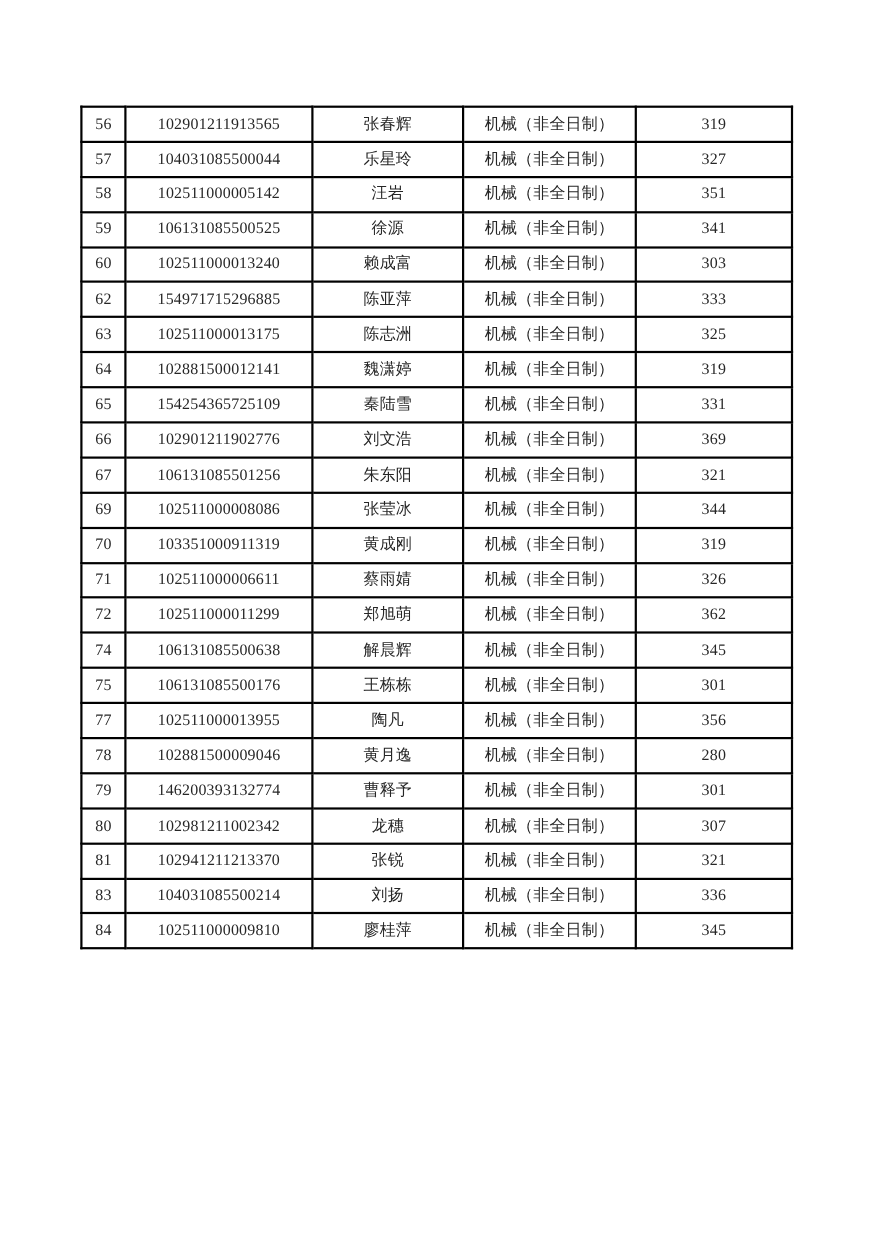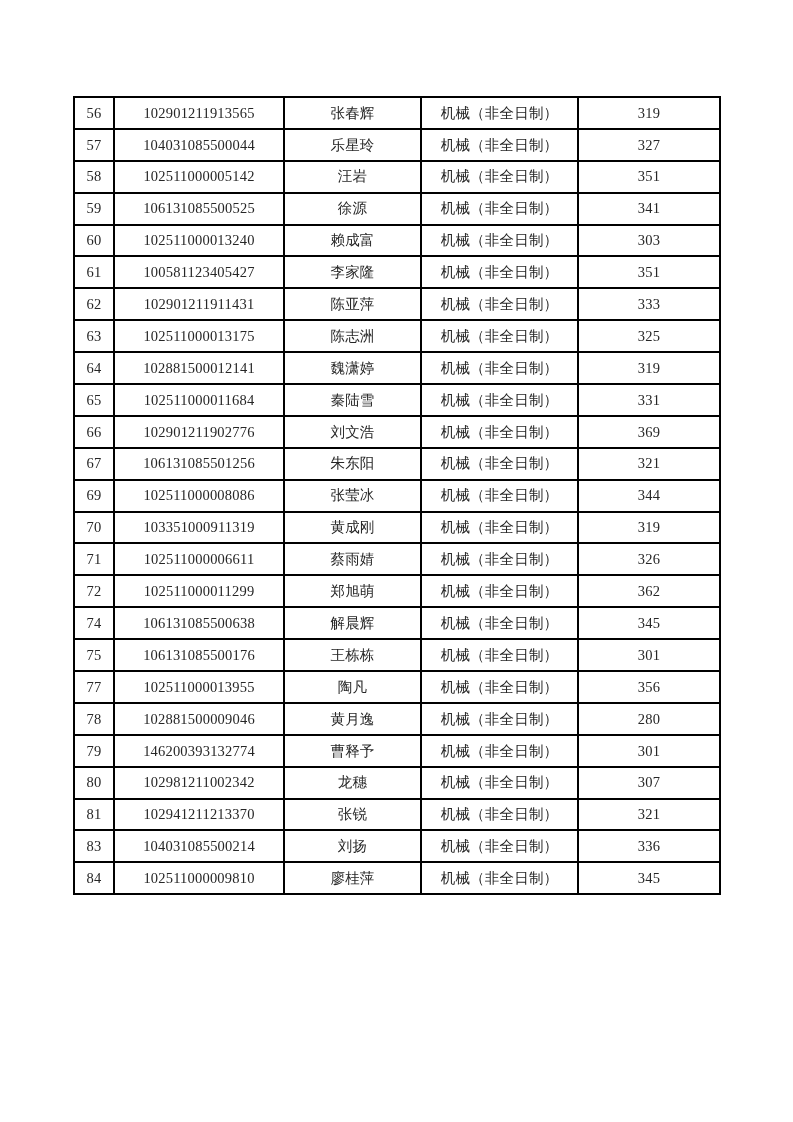--- a/index.html
+++ b/index.html
@@ -93,31 +93,24 @@
     </tr>
 
     <tr>
       <td>60</td>
       <td>102511000013240</td>
       <td>赖成富</td>
       <td>机械（非全日制）</td>
       <td>303</td>
     </tr>
 
-    <tr>
-      <td>61</td>
-      <td>100581123405427</td>
-      <td>李家隆</td>
-      <td>机械（非全日制）</td>
-      <td>351</td>
-    </tr>
 
     <tr>
       <td>62</td>
-      <td>102901211911431</td>
+      <td>154971715296885</td>
       <td>陈亚萍</td>
       <td>机械（非全日制）</td>
       <td>333</td>
     </tr>
 
     <tr>
       <td>63</td>
       <td>102511000013175</td>
       <td>陈志洲</td>
       <td>机械（非全日制）</td>
@@ -127,21 +120,21 @@
     <tr>
       <td>64</td>
       <td>102881500012141</td>
       <td>魏潇婷</td>
       <td>机械（非全日制）</td>
       <td>319</td>
     </tr>
 
     <tr>
       <td>65</td>
-      <td>102511000011684</td>
+      <td>154254365725109</td>
       <td>秦陆雪</td>
       <td>机械（非全日制）</td>
       <td>331</td>
     </tr>
 
     <tr>
       <td>66</td>
       <td>102901211902776</td>
       <td>刘文浩</td>
       <td>机械（非全日制）</td>

